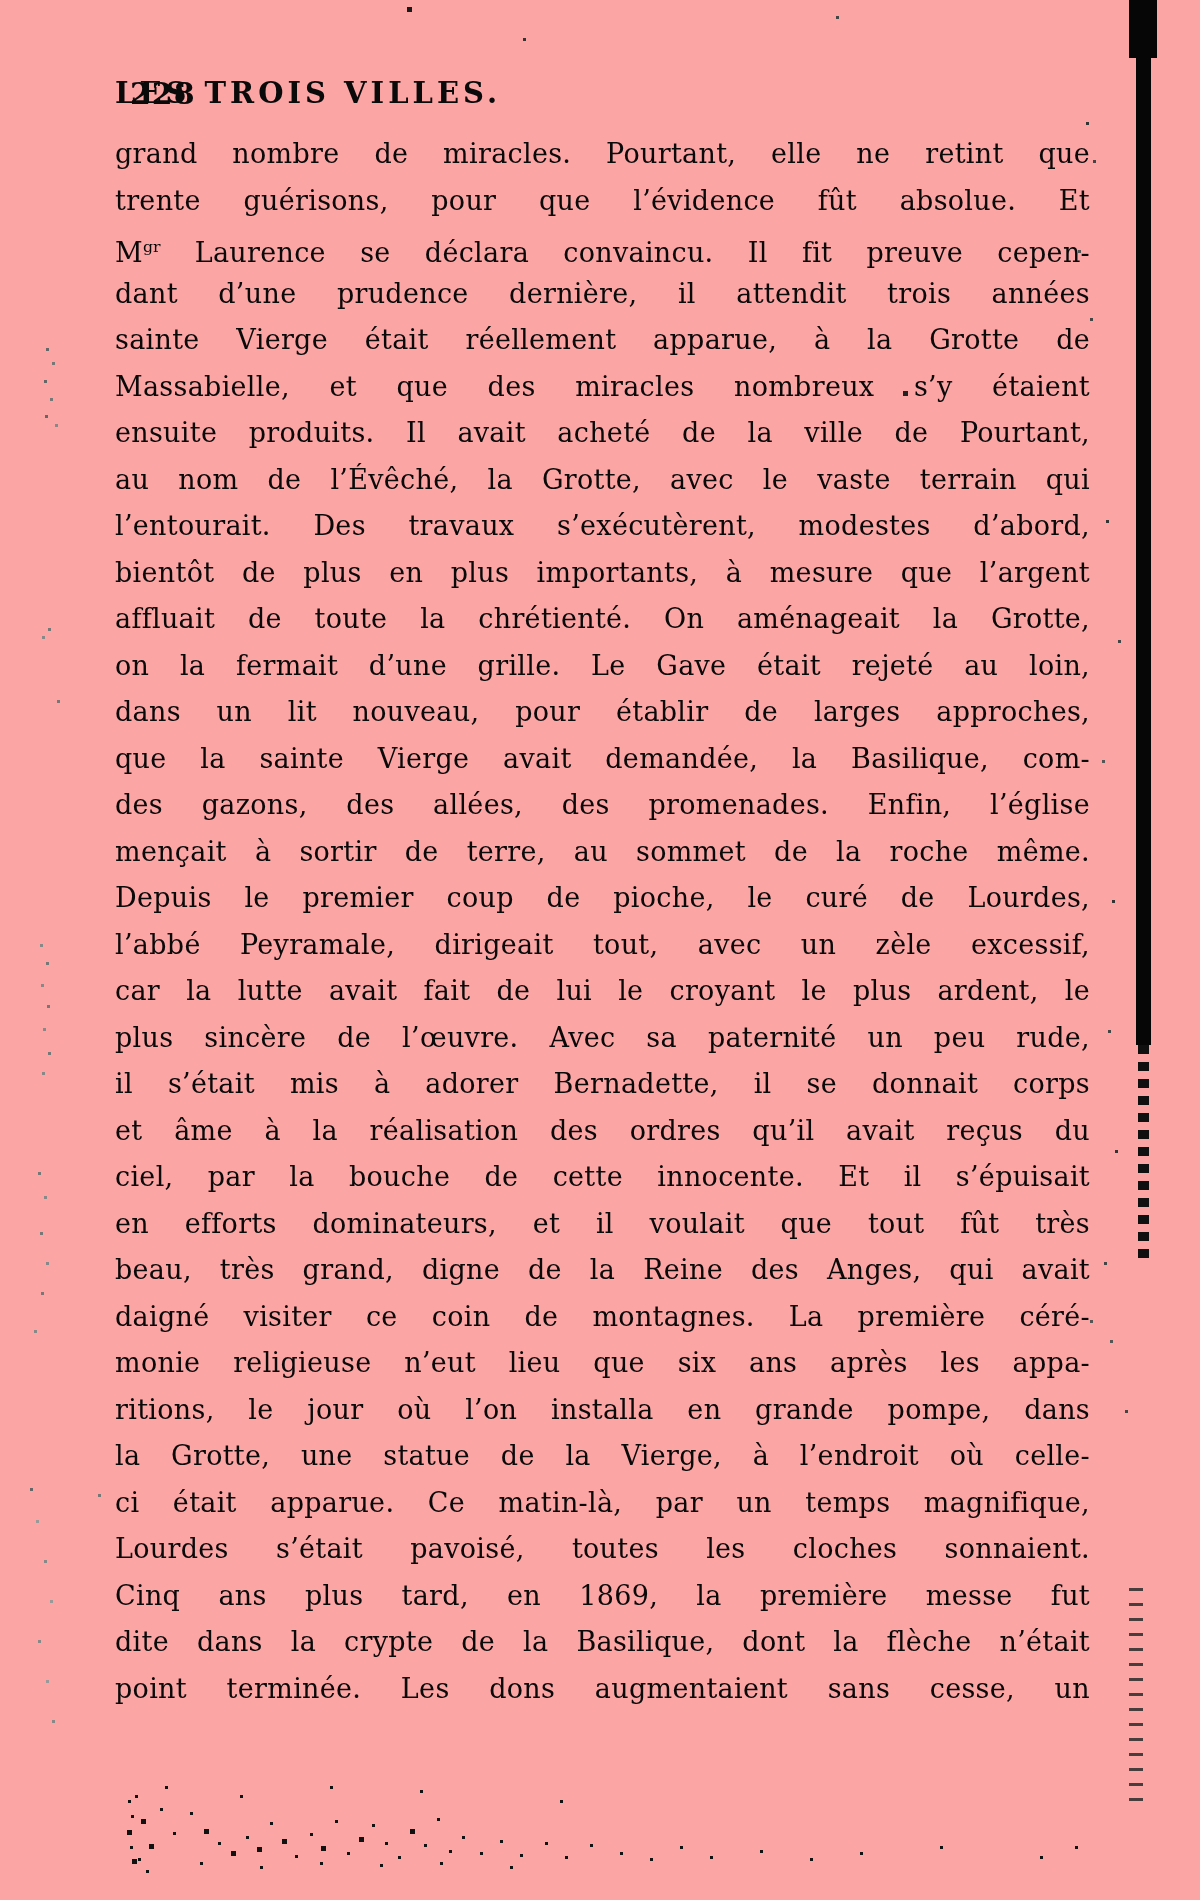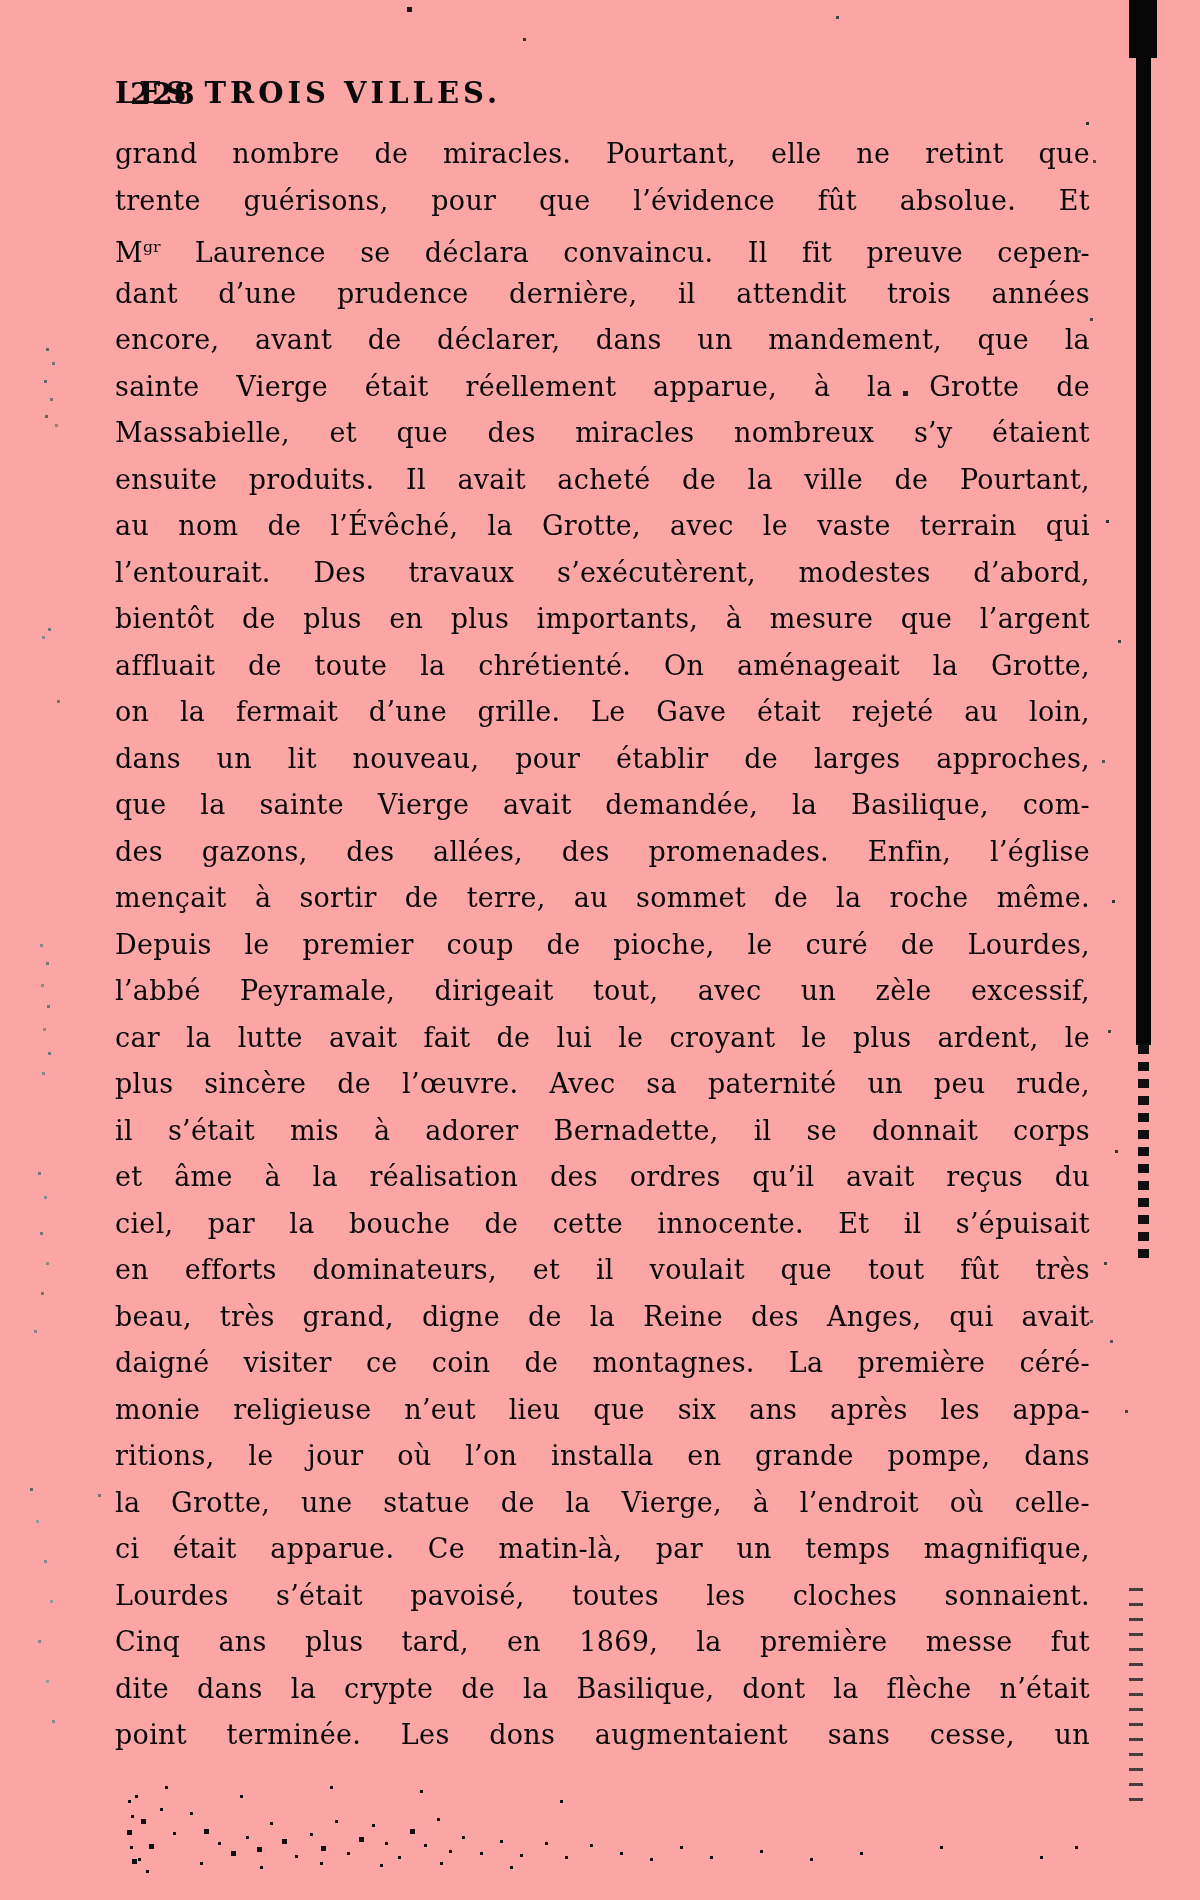--- a/index.html
+++ b/index.html
@@ -117,21 +117,20 @@
 <div class="page">
 
   <span class="pagenum">228</span>
   <span class="running-title">LES TROIS VILLES.</span>
 
   <main class="text-block">
     <div class="line">grand nombre de miracles. Pourtant, elle ne retint que</div>
     <div class="line">trente guérisons, pour que l’évidence fût absolue. Et</div>
     <div class="line"><span>M</span><sup>gr</sup><span> Laurence se déclara convaincu. Il fit preuve cepen-</span></div>
     <div class="line">dant d’une prudence dernière, il attendit trois années</div>
-    <div class="line">encore, avant de déclarer, dans un mandement, que la</div>
     <div class="line">sainte Vierge était réellement apparue, à la Grotte de</div>
     <div class="line">Massabielle, et que des miracles nombreux s’y étaient</div>
     <div class="line">ensuite produits. Il avait acheté de la ville de Pourtant,</div>
     <div class="line">au nom de l’Évêché, la Grotte, avec le vaste terrain qui</div>
     <div class="line">l’entourait. Des travaux s’exécutèrent, modestes d’abord,</div>
     <div class="line">bientôt de plus en plus importants, à mesure que l’argent</div>
     <div class="line">affluait de toute la chrétienté. On aménageait la Grotte,</div>
     <div class="line">on la fermait d’une grille. Le Gave était rejeté au loin,</div>
     <div class="line">dans un lit nouveau, pour établir de larges approches,</div>
     <div class="line">que la sainte Vierge avait demandée, la Basilique, com-</div>

